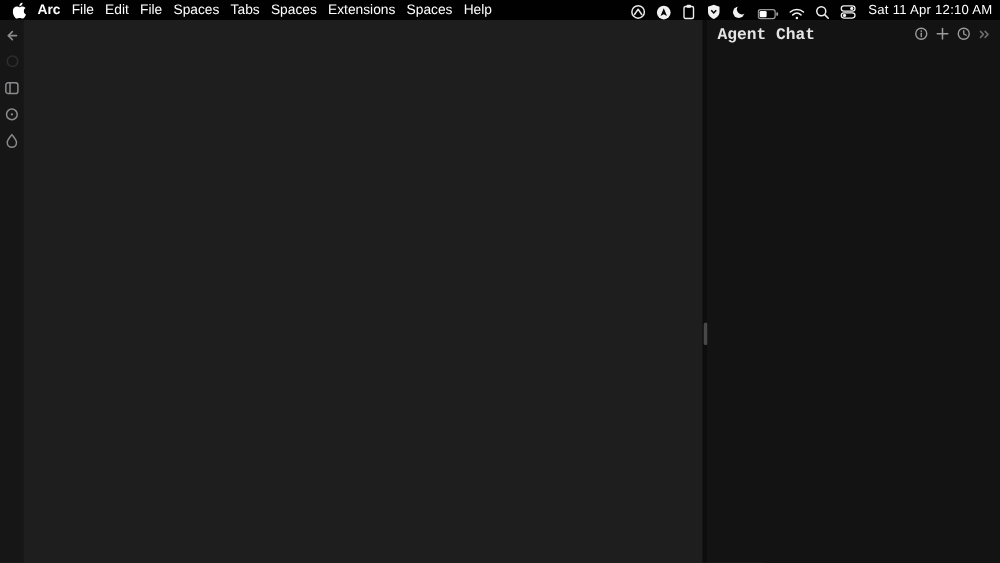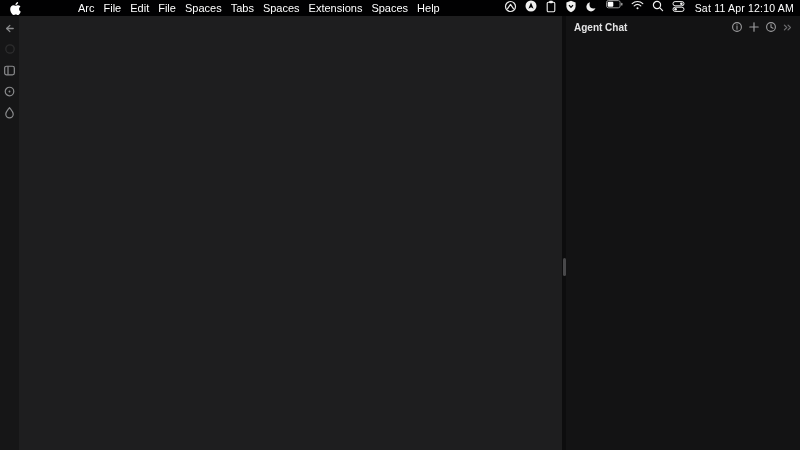--- a/index.html
+++ b/index.html
@@ -12,22 +12,22 @@
   
   .menubar{
     position:absolute;top:0;left:0;width:800px;height:16px;
     background:#010102;color:#ffffff;
     display:flex;align-items:center;
     padding:0 6px 0 10px;box-sizing:border-box;
     font-size:11px;line-height:16px;white-space:nowrap;
   }
   .menubar .left{display:flex;align-items:center;gap:9px;}
   .menubar .menu-item{cursor:default;}
-  .menubar .app-name{font-weight:400;margin-left:48px;}
-  .menubar .right{margin-left:auto;display:flex;align-items:flex-start;gap:8px;}
+  .menubar .app-name{font-weight:700;}
+  .menubar .right{margin-left:auto;display:flex;align-items:flex-end;gap:8px;}
   .status-icon{display:flex;align-items:center;justify-content:center;color:#f2f2f2;}
   .status-icon svg{display:block;}
   .clock{font-size:10.5px;letter-spacing:.2px;margin-left:2px;}
 
   
   .nav-rail{
     position:absolute;top:16px;left:0;width:19px;bottom:0;
     background:#161617;
     display:flex;flex-direction:column;align-items:center;
     padding-top:5px;gap:7px;box-sizing:border-box;
@@ -51,21 +51,21 @@
   }
 
   .agent-panel{
     position:absolute;top:16px;left:566px;right:0;bottom:0;
     background:#131314;
   }
   .panel-header{
     height:20px;display:flex;align-items:center;
     padding:2px 6px 0 8px;box-sizing:border-box;
   }
-  .panel-title{font-size:10px;font-weight:700;color:#e4e4e5;}
+  .panel-title{font-size:13px;font-weight:700;color:#e4e4e5;font-family:Liberation Mono, monospace;}
   .panel-actions{margin-left:auto;display:flex;align-items:center;gap:4px;}
   .panel-action{width:13px;height:13px;display:flex;align-items:center;justify-content:center;color:#9b9b9d;}
   .panel-action.dim{color:#6e6e70;}
   .panel-action svg{display:block;}
   .panel-body{position:absolute;top:22px;left:0;right:0;bottom:0;}
 </style>
 </head>
 <body>
 
 <div class="menubar">

